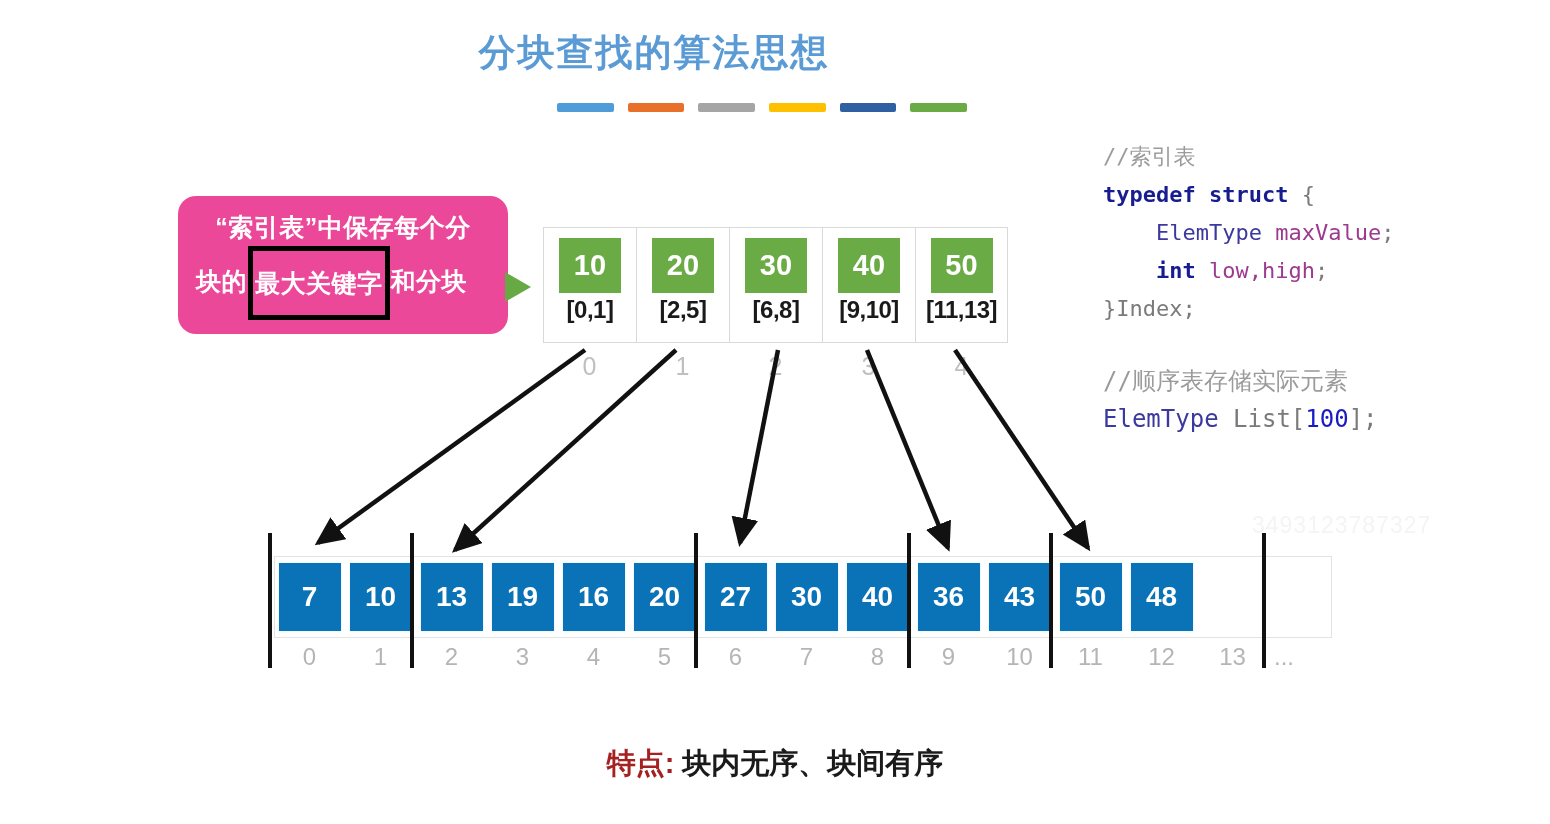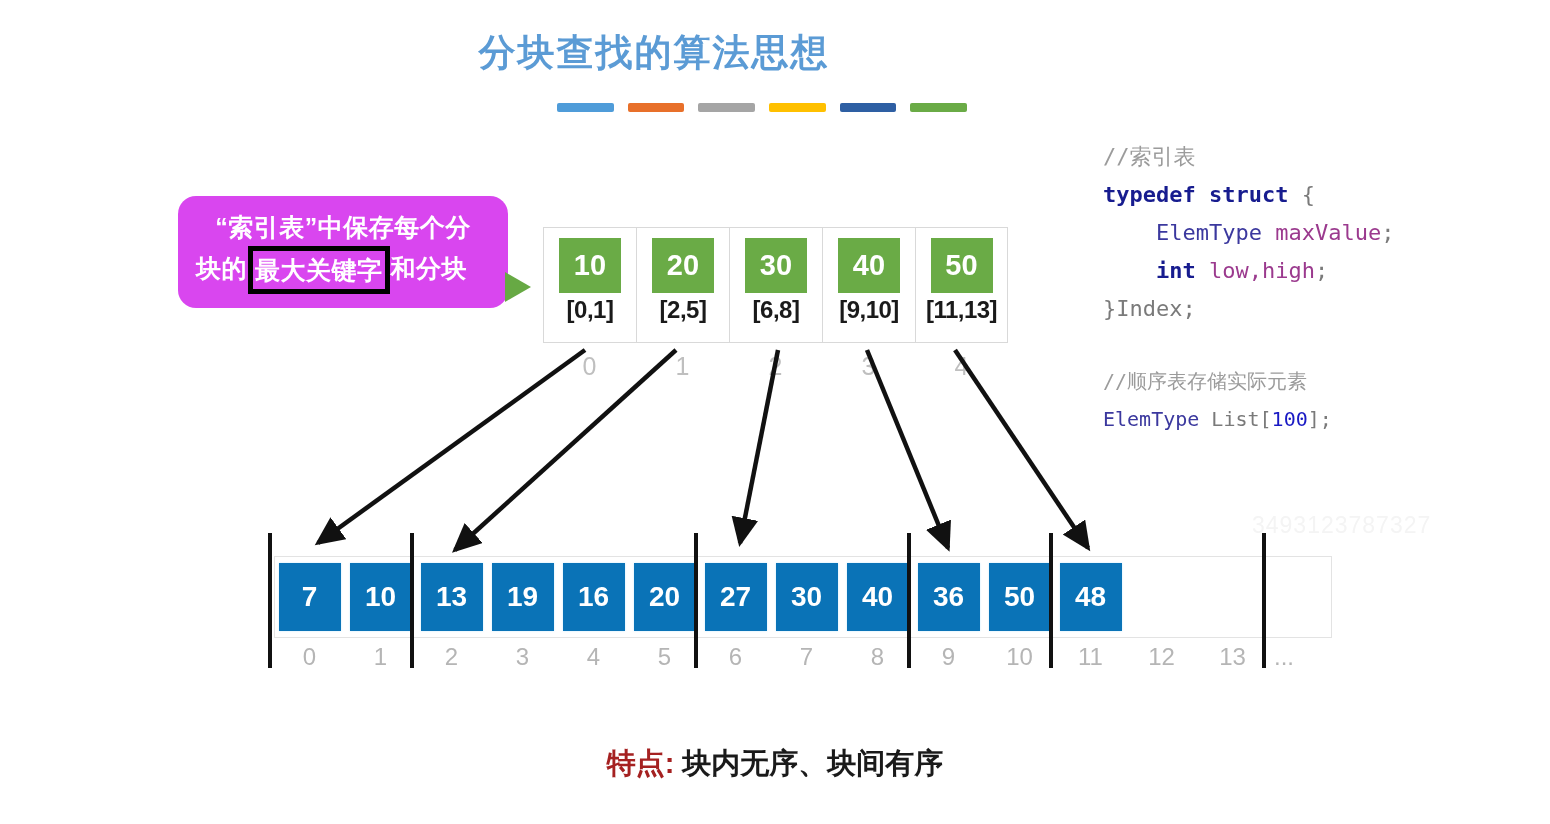--- a/index.html
+++ b/index.html
@@ -42,38 +42,38 @@
     border-radius: 2px;
   }
 
   
   .callout {
     position: absolute;
     left: 178px;
     top: 196px;
     width: 330px;
     padding: 12px 14px 14px 14px;
-    background: #d946ef;
+    background: #ec4899;
     border-radius: 18px;
     box-sizing: border-box;
   }
   .callout-line {
     color: #ffffff;
     font-size: 25px;
     font-weight: bold;
     line-height: 38px;
     text-align: center;
     white-space: nowrap;
     letter-spacing: 0.5px;
   }
   .callout-line.l2 { text-align: left; padding-left: 4px;}
   .hl-box {
     display: inline-block;
     border: 5px solid #000000;
-    padding: 4px 2px;
+    padding: 17px 2px;
     line-height: 30px;
     vertical-align: middle;
     margin: 0 1px;
   }
   .callout-tail {
     position: absolute;
     left: 505px;
     top: 272px;
     width: 0;
     height: 0;
@@ -143,21 +143,21 @@
     font-family: "DejaVu Sans Mono", "Liberation Mono", monospace;
     font-size: 22px;
     line-height: 38px;
     white-space: pre;
   }
   .code2 {
     position: absolute;
     left: 1103px;
     top: 362px;
     font-family: "DejaVu Sans Mono", "Liberation Mono", monospace;
-    font-size: 20px;
+    font-size: 24px;
     line-height: 38px;
     white-space: pre;
   }
   .c-comment { color: #9B9B9B; }
   .c-kw { color: #171C8F; font-weight: bold; }
   .c-type { color: #3B389E; }
   .c-var { color: #9B3A8E; }
   .c-plain { color: #7A7A7A; }
   .c-num { color: #1A1AC4; }
 
@@ -345,20 +345,23 @@
   <div class="array-cell">
       <div class="array-box">30</div>
     </div>
   <div class="array-cell">
       <div class="array-box">40</div>
     </div>
   <div class="array-cell">
       <div class="array-box">36</div>
     </div>
   <div class="array-cell">
+      <div class="array-box">43</div>
+    </div>
+  <div class="array-cell">
       <div class="array-box">50</div>
     </div>
   <div class="array-cell">
       <div class="array-box">48</div>
     </div>
 </div>
 
 <div class="array-idx-row">
   <div class="array-idx">0</div>
   <div class="array-idx">1</div>

